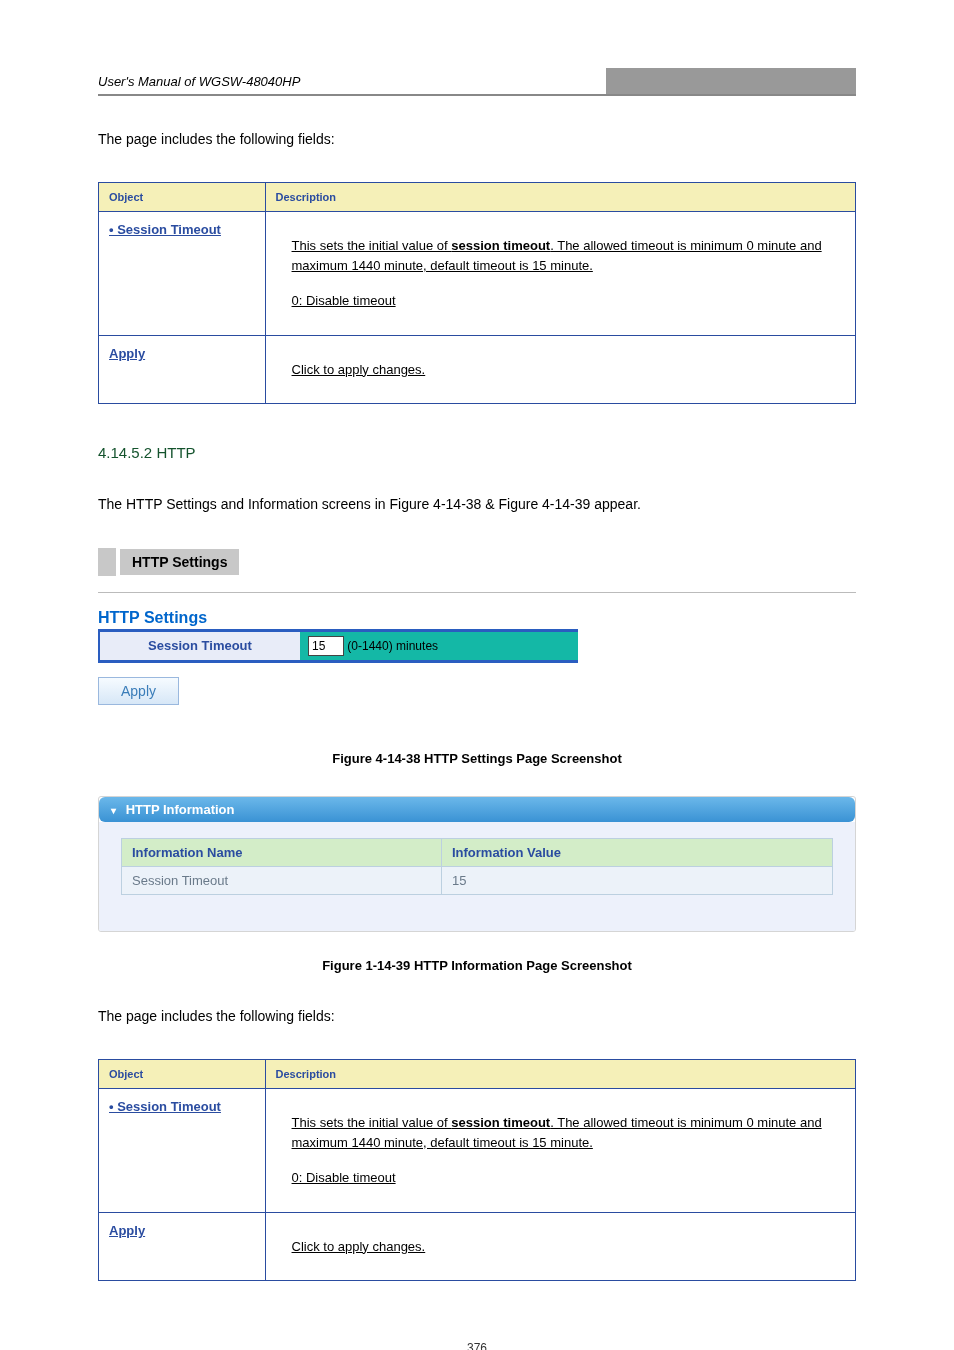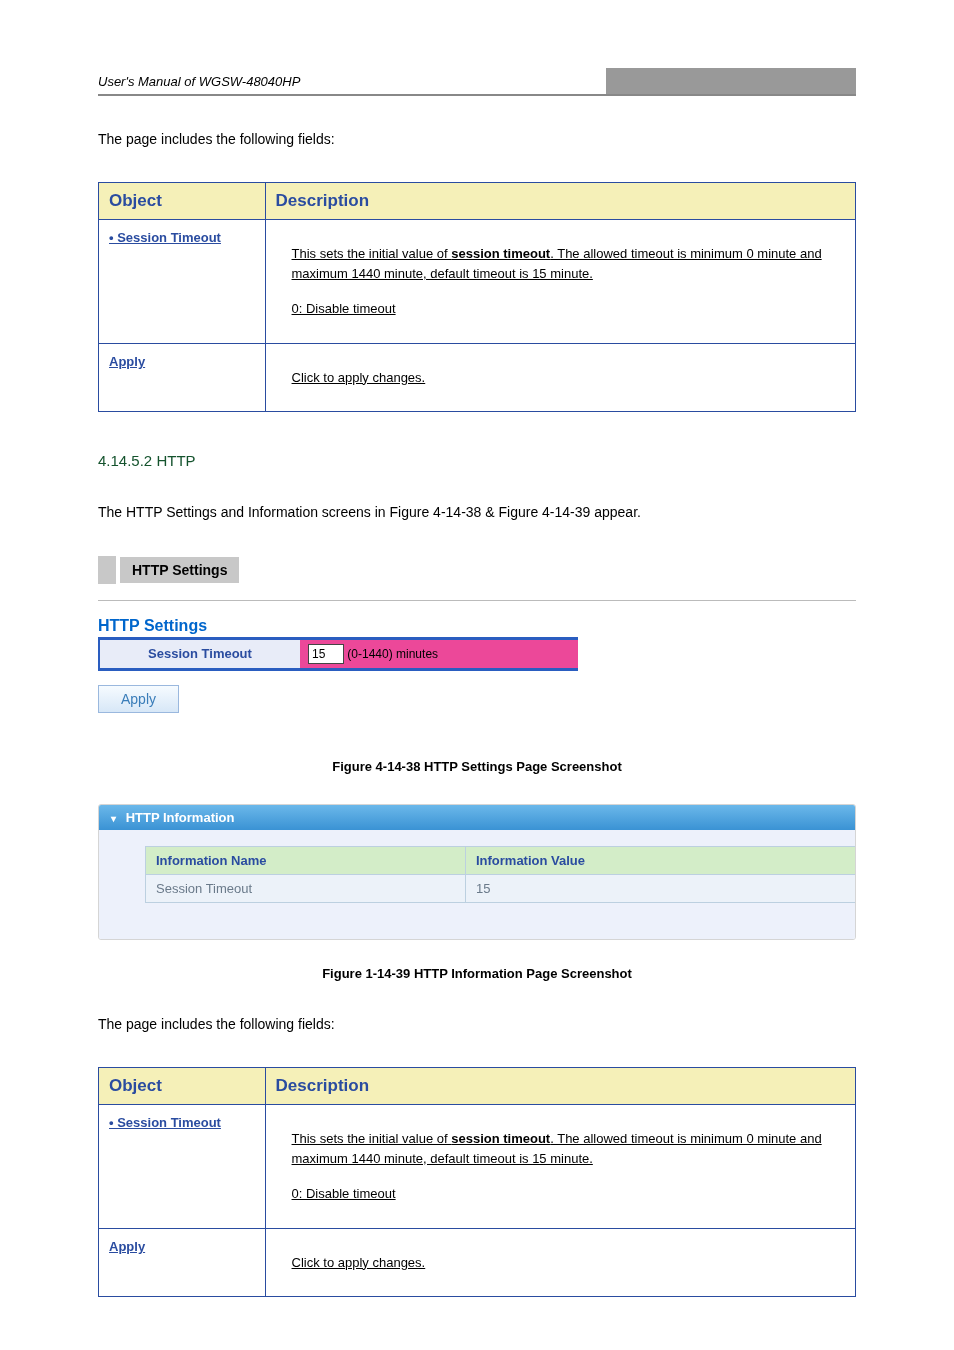--- a/index.html
+++ b/index.html
@@ -45,21 +45,21 @@
     margin: 12px 0 30px 0;
     border: 1px solid #2a4ca0;
   }
   table.desc th {
     background: #f5f0b8;
     text-align: left;
     padding: 8px 10px;
     border: 1px solid #2a4ca0;
     font-weight: bold;
     color: #2a4ca0;
-    font-size: 17px;
+    font-size: 11px;
   }
   table.desc td {
     padding: 8px 10px;
     border: 1px solid #2a4ca0;
     vertical-align: top;
     font-size: 13px;
     line-height: 1.5;
     text-decoration: underline;
   }
   table.desc td.obj { font-weight: bold; color: #2a4ca0; }
@@ -101,21 +101,21 @@
   .settings-table td.lbl {
     background: #e8ecf8;
     color: #2a4ca0;
     font-weight: bold;
     text-align: center;
     padding: 6px 10px;
     width: 200px;
     font-size: 13px;
   }
   .settings-table td.val {
-    background: #ec4899;
+    background: #14b8a6;
     padding: 4px 8px;
     font-size: 12px;
   }
   .settings-table input[type="text"] {
     width: 36px;
     padding: 2px 3px;
     border: 1px solid #444;
     font-size: 12px;
   }
   .apply-btn {
@@ -133,31 +133,31 @@
     border-radius: 3px;
     overflow: hidden;
     margin-bottom: 26px;
   }
   .info-card-header {
     background: linear-gradient(#6bb8ea, #3a92d4);
     color: #fff;
     padding: 5px 12px;
     font-size: 13px;
     font-weight: bold;
+    border-radius: 6px;
   }
   .info-card-header .caret { font-size: 10px; margin-right: 6px; }
   .info-card-body {
     background: #edf1fb;
     padding: 16px 22px 36px 22px;
   }
   .info-table {
     width: 100%;
     border-collapse: collapse;
     background: #fef9c3;
-    margin-left: 24px;
   }
   .info-table th {
     background: #d3edc8;
     text-align: left;
     padding: 6px 10px;
     border: 1px solid #bcd0e0;
     color: #2a4ca0;
     font-size: 13px;
   }
   .info-table td {

